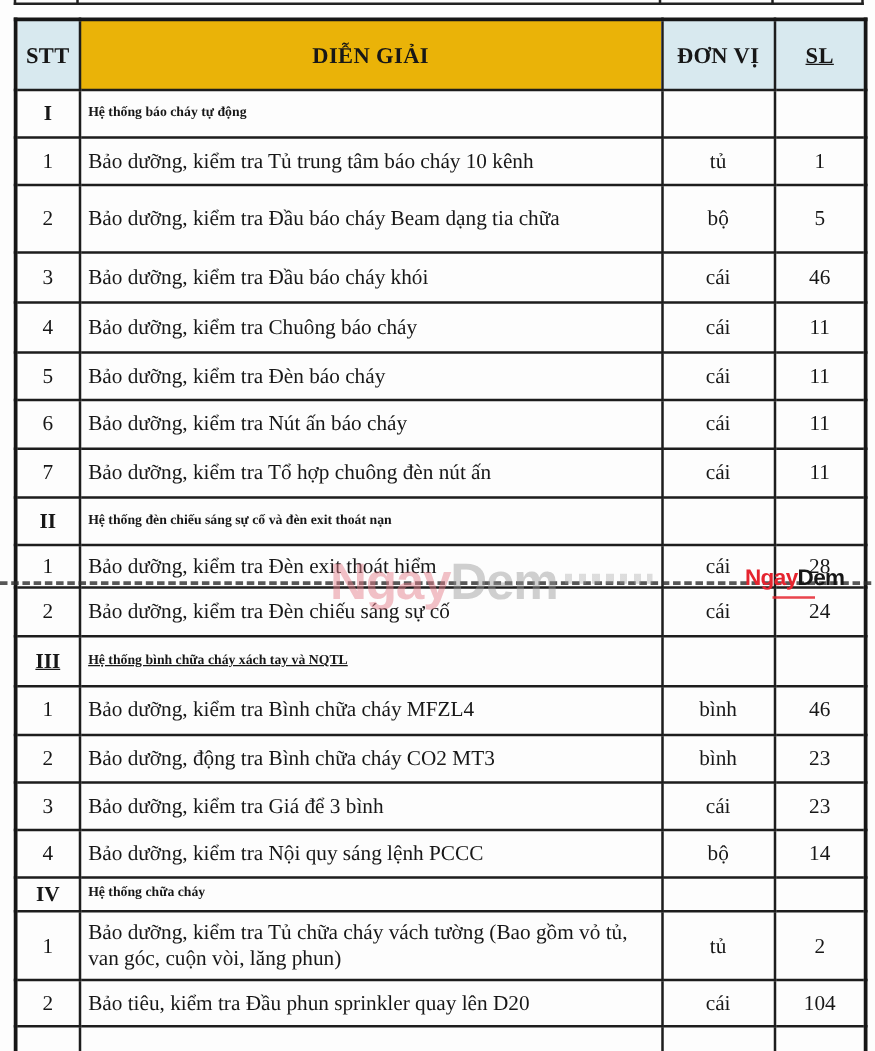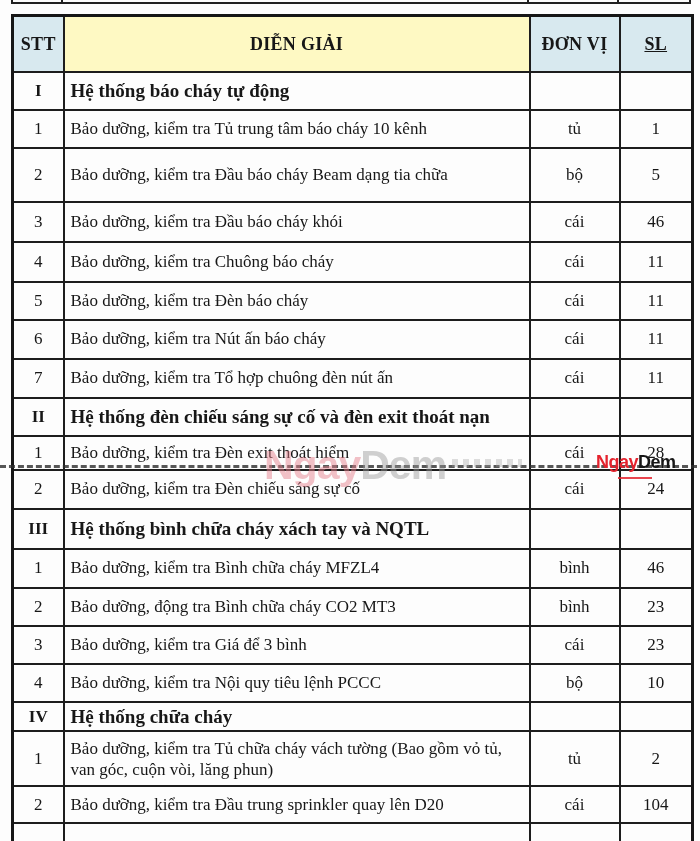--- a/index.html
+++ b/index.html
@@ -21,21 +21,21 @@
   .doc-table th,.doc-table td{
     border:2px solid #1d1d1d;overflow:hidden;
     font-size:17px;line-height:1.25;vertical-align:middle;
   }
   .doc-table th{
     font-size:18px;font-weight:bold;text-align:center;letter-spacing:.3px;
   }
   .cell-stt,.cell-unit,.cell-qty{text-align:center;padding:2px 2px}
   .cell-desc{text-align:left;padding:2px 4px 2px 6px}
   tr.section td{font-weight:bold}
-  tr.section .cell-desc{font-size:19px}
+  tr.section .cell-desc{font-size:11px}
 
   
   .wm-dashline{
     position:absolute;left:0;top:465px;width:697px;height:0;
     border-top:3px dashed rgba(45,45,45,.8);pointer-events:none;
   }
   .wm-center{
     position:absolute;left:264px;top:442px;pointer-events:none;
     font-family:"Liberation Sans","DejaVu Sans",sans-serif;
     font-weight:bold;font-size:41px;letter-spacing:-1px;white-space:nowrap;
@@ -73,21 +73,21 @@
 <table class="doc-table">
   <colgroup>
     <col style="width:51px">
       <col style="width:466px">
       <col style="width:90px">
       <col style="width:73px">
   </colgroup>
   <thead>
     <tr class="header-row" style="height:56px">
       <th style="background: rgb(216, 233, 239);">STT</th>
-      <th style="background: #fef9c3;">DIỄN GIẢI</th>
+      <th style="background: #eab308;">DIỄN GIẢI</th>
       <th style="background: rgb(216, 233, 239);">ĐƠN VỊ</th>
       <th style="background: rgb(216, 233, 239); text-decoration: underline;">SL</th>
     </tr>
   </thead>
   <tbody>
       <tr class="section" style="height: 38px;">
         <td class="cell-stt">I</td>
         <td class="cell-desc">Hệ thống báo cháy tự động</td>
         <td class="cell-unit"></td>
         <td class="cell-qty"></td>
@@ -145,21 +145,21 @@
         <td class="cell-desc">Bảo dưỡng, kiểm tra Đèn exit thoát hiểm</td>
         <td class="cell-unit">cái</td>
         <td class="cell-qty">28</td>
       </tr>
       <tr style="height: 39px;">
         <td class="cell-stt">2</td>
         <td class="cell-desc">Bảo dưỡng, kiểm tra Đèn chiếu sáng sự cố</td>
         <td class="cell-unit">cái</td>
         <td class="cell-qty">24</td>
       </tr>
-      <tr class="section" style="height: 40px;">
+      <tr class="section" style="height: 40px; text-decoration: underline;">
         <td class="cell-stt">III</td>
         <td class="cell-desc">Hệ thống bình chữa cháy xách tay và NQTL</td>
         <td class="cell-unit"></td>
         <td class="cell-qty"></td>
       </tr>
       <tr style="height: 39px;">
         <td class="cell-stt">1</td>
         <td class="cell-desc">Bảo dưỡng, kiểm tra Bình chữa cháy MFZL4</td>
         <td class="cell-unit">bình</td>
         <td class="cell-qty">46</td>
@@ -171,39 +171,39 @@
         <td class="cell-qty">23</td>
       </tr>
       <tr style="height: 38px;">
         <td class="cell-stt">3</td>
         <td class="cell-desc">Bảo dưỡng, kiểm tra Giá để 3 bình</td>
         <td class="cell-unit">cái</td>
         <td class="cell-qty">23</td>
       </tr>
       <tr style="height: 38px;">
         <td class="cell-stt">4</td>
-        <td class="cell-desc">Bảo dưỡng, kiểm tra Nội quy tiêu lệnh PCCC</td>
+        <td class="cell-desc">Bảo dưỡng, kiểm tra Nội quy sáng lệnh PCCC</td>
         <td class="cell-unit">bộ</td>
-        <td class="cell-qty">10</td>
+        <td class="cell-qty">14</td>
       </tr>
       <tr class="section" style="height: 19px;">
         <td class="cell-stt">IV</td>
         <td class="cell-desc">Hệ thống chữa cháy</td>
         <td class="cell-unit"></td>
         <td class="cell-qty"></td>
       </tr>
       <tr style="height: 55px;">
         <td class="cell-stt">1</td>
         <td class="cell-desc">Bảo dưỡng, kiểm tra Tủ chữa cháy vách tường (Bao gồm vỏ tủ, van góc, cuộn vòi, lăng phun)</td>
         <td class="cell-unit">tủ</td>
         <td class="cell-qty">2</td>
       </tr>
       <tr style="height: 37px;">
         <td class="cell-stt">2</td>
-        <td class="cell-desc">Bảo dưỡng, kiểm tra Đầu trung sprinkler quay lên D20</td>
+        <td class="cell-desc">Bảo tiêu, kiểm tra Đầu phun sprinkler quay lên D20</td>
         <td class="cell-unit">cái</td>
         <td class="cell-qty">104</td>
       </tr>
       <tr style="height: 22px;">
         <td></td>
         <td></td>
         <td></td>
         <td></td>
       </tr>
     </tbody>

